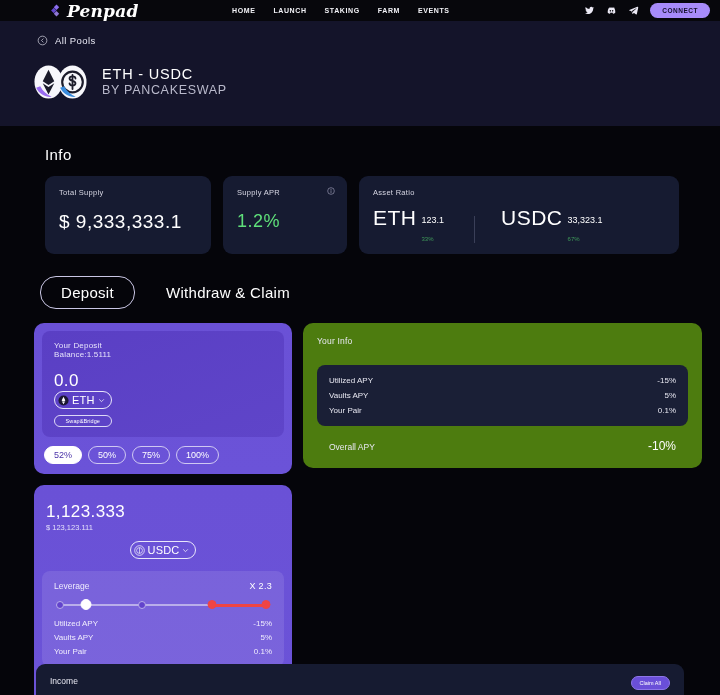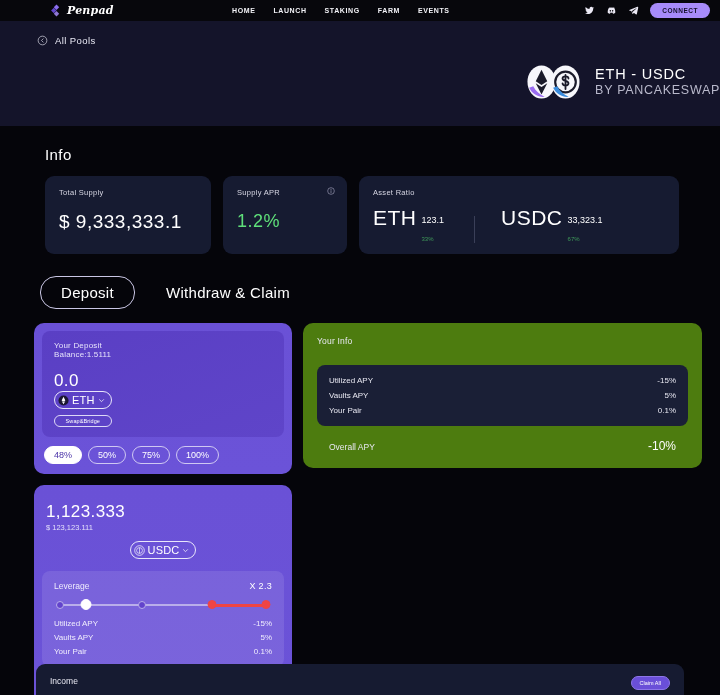--- a/index.html
+++ b/index.html
@@ -17,21 +17,21 @@
     background: #07070c;
     display: flex; align-items: center;
     padding: 0 8px;
     position: relative;
   }
   .logo { display: flex; align-items: center; gap: 4px; margin-left: 42px; }
   .logo-mark { width: 13px; height: 13px; display: block; }
   .logo-text {
     font-family: "DejaVu Serif", serif;
     font-style: italic; font-weight: 700;
-    font-size: 11px; color: #ffffff; letter-spacing: .2px;
+    font-size: 17px; color: #ffffff; letter-spacing: .2px;
   }
   .nav-links {
     position: absolute; left: 232px; top: 0; height: 21px;
     display: flex; align-items: center; gap: 18px;
   }
   .nav-links a {
     color: #f2f2f7; font-size: 7px; font-weight: 700;
     letter-spacing: .6px; text-decoration: none;
   }
   .nav-right {
@@ -51,21 +51,21 @@
     background: #14142a; width: 720px; height: 105px;
     padding: 14px 0 0 0; position: relative;
   }
   .allpools {
     display: flex; align-items: center; gap: 7px;
     margin-left: 37px; cursor: pointer;
   }
   .allpools-ic { width: 11px; height: 11px; display: block; }
   .allpools-label { color: #e9e9f4; font-size: 9.5px; letter-spacing: .4px; }
   .pool-row {
-    display: flex; align-items: center; margin-left: 32px; margin-top: 17px; justify-content: flex-end;
+    display: flex; align-items: center; margin-left: 32px; margin-top: 17px;
   }
   .coin-pair { display: flex; align-items: center; }
   .coin { width: 33px; height: 38px; display: block; }
   .coin.second { margin-left: -9px; }
   .pool-names { margin-left: 13px; }
   .pool-title {
     color: #ffffff; font-size: 14.5px; letter-spacing: .8px; line-height: 17px;
   }
   .pool-sub {
     color: #b9b9cb; font-size: 12.5px; letter-spacing: .7px; line-height: 15px;
@@ -366,21 +366,21 @@
                 <span class="token-name">ETH</span>
                 <svg class="chev" viewBox="0 0 24 24">
                   <path d="M5 9l7 7 7-7" fill="none" stroke="#ffffff" stroke-width="2.4" stroke-linecap="round" stroke-linejoin="round"></path>
                 </svg>
               </div>
               <div class="swap-pill">Swap&amp;Bridge</div>
             </div>
           </div>
         </div>
         <div class="pct-row">
-          <button class="pct-btn active">48%</button>
+          <button class="pct-btn active">52%</button>
           <button class="pct-btn">50%</button>
           <button class="pct-btn">75%</button>
           <button class="pct-btn">100%</button>
         </div>
       </div>
 
       <div class="purple-wrap" style="margin-top:11px;">
         <div style="padding:3px 4px 0 4px;">
           <div class="row-between">
             <div>

